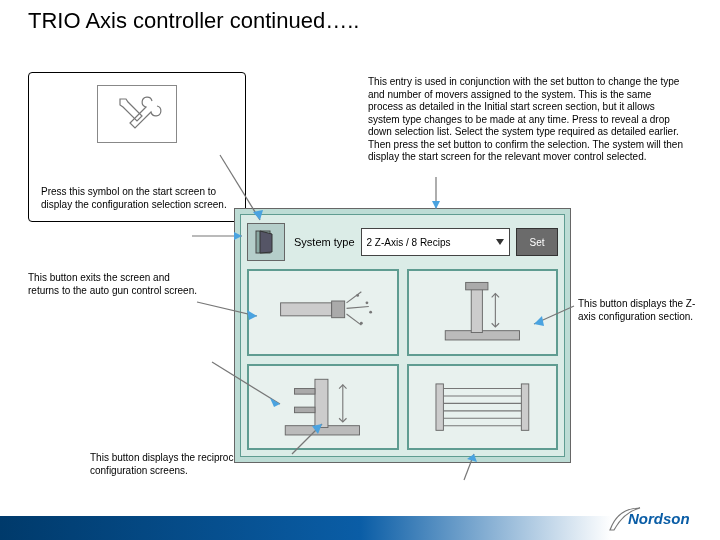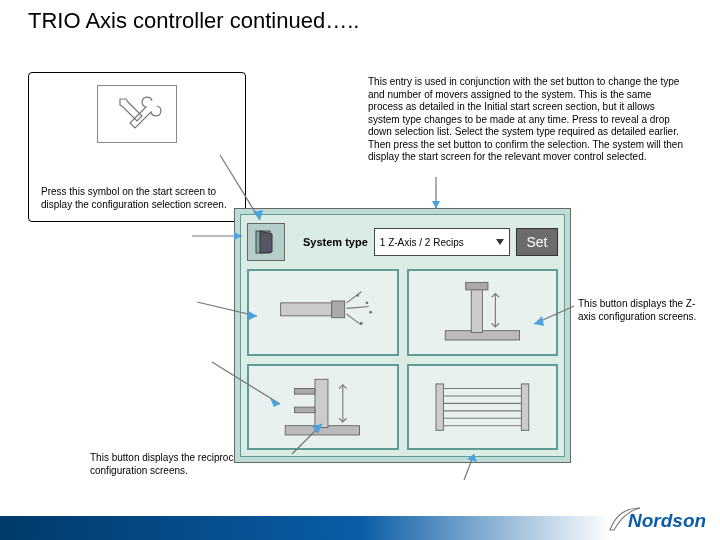--- a/index.html
+++ b/index.html
@@ -15,67 +15,68 @@
 .cap-exit{left:28px;top:272px;width:170px}
 .cap-z{left:578px;top:298px;width:125px}
 .cap-gun{left:40px;top:340px;width:180px}
 .cap-recip{left:90px;top:452px;width:200px}
 .cap-beam{left:400px;top:478px;width:170px}
 .panel{position:absolute;left:234px;top:208px;width:335px;height:253px;background:#bddcd5;border:1px solid #666}
 .panel-inner{position:absolute;left:5px;top:5px;right:5px;bottom:5px;background:#dbece7;border:1px solid #5f9c91}
 .top-bar{position:absolute;left:6px;top:6px;right:6px;height:42px;display:flex;align-items:center;gap:6px}
 .top-btn{width:36px;height:36px;border:1px solid #666;background:#b5ceca;display:flex;align-items:center;justify-content:center}
 .top-btn svg{width:24px;height:26px}
-.sys-label{font-size:11px;font-weight:bold;margin-left:12px}
+.sys-label{font-size:11px;font-weight:normal;margin-left:3px}
 .sys-field{flex:1;height:26px;border:1px solid #444;background:#fff;display:flex;align-items:center;padding:0 5px;font-size:10px}
 .caret{width:0;height:0;border-left:4px solid transparent;border-right:4px solid transparent;border-top:6px solid #333;margin-left:auto}
-.set-btn{width:40px;height:26px;border:1px solid #333;background:#6b6b6b;color:#fff;font-size:14px;display:flex;align-items:center;justify-content:center}
+.set-btn{width:40px;height:26px;border:1px solid #333;background:#6b6b6b;color:#fff;font-size:10px;display:flex;align-items:center;justify-content:center}
 .grid{position:absolute;left:6px;right:6px;top:54px;bottom:6px;display:grid;grid-template-columns:1fr 1fr;grid-template-rows:1fr 1fr;gap:8px}
 .cell{border:2px solid #5f9c91;background:#e8f1ee;position:relative;display:flex;align-items:center;justify-content:center;overflow:hidden}
 .cell svg{width:90%;height:90%}
 svg line,svg polyline,svg path{stroke:#777;stroke-width:1.2;fill:none}
 .arrow{position:absolute;pointer-events:none}
 .footer-bar{position:absolute;left:0;bottom:0;width:720px;height:24px;background:linear-gradient(90deg,#003a6b 0%,#0a5da6 50%,#ffffff 85%)}
 .logo{position:absolute;right:20px;bottom:6px;width:92px;height:30px}
 .logo-swoosh{position:absolute;left:0;top:2px;width:34px;height:26px}
-.logo-text{position:absolute;left:20px;top:6px;font-style:italic;font-weight:bold;color:#0a5da6;font-size:19px}
+.logo-text{position:absolute;left:20px;top:6px;font-style:italic;font-weight:bold;color:#0a5da6;font-size:15px}
 </style>
 </head>
 <body>
 <div class="slide">
 
 <div class="title">TRIO Axis controller continued…..</div>
 
 <div class="bubble symbol-bubble">
   <div class="tool-box">
     <svg viewBox="0 0 50 42">
       <path d="M8 6 l6 0 l2 3 l14 14 l-5 5 l-14 -14 l-3 -2 z" fill="#777" stroke="#444"></path>
       <path d="M40 8 a5 5 0 1 0 -6 6 l-16 16 l5 5 l16 -16 a5 5 0 1 0 6 -6" fill="#777" stroke="#444"></path>
     </svg>
   </div>
   <div style="position:absolute;left:12px;bottom:10px;right:12px">Press this symbol on the start screen to display the configuration selection screen.</div>
 </div>
 
 <div class="top-para">This entry is used in conjunction with the set button to change the type and number of movers assigned to the system. This is the same process as detailed in the Initial start screen section, but it allows system type changes to be made at any time. Press to reveal a drop down selection list. Select the system type required as detailed earlier. Then press the set button to confirm the selection. The system will then display the start screen for the relevant mover control selected.</div>
 
-<div class="cap cap-z">This button displays the Z-axis configuration screens.</div>
+<div class="cap cap-exit">This button exits the screen and returns to the auto gun control screen.</div>
+<div class="cap cap-z">This button displays the Z-axis configuration section.</div>
 <div class="cap cap-recip">This button displays the reciprocator configuration screens.</div>
 
 <div class="panel">
   <div class="panel-inner">
     <div class="top-bar">
       <div class="top-btn">
         <svg viewBox="0 0 24 26">
           <rect x="2" y="2" width="14" height="22" fill="#8aa8a2" stroke="#444"></rect>
           <polygon points="6,2 18,5 18,23 6,24" fill="#556" stroke="#333"></polygon>
         </svg>
       </div>
       <div class="sys-label">System type</div>
       <div class="sys-field">
-        <span>1 Z-Axis / 2 Recips</span>
+        <span>2 Z-Axis / 8 Recips</span>
         <span class="caret"></span>
       </div>
       <div class="set-btn">Set</div>
     </div>
     <div class="grid">
       <div class="cell">
         <svg viewBox="0 0 140 80">
           <rect x="25" y="30" width="55" height="14" fill="#ccc" stroke="#666"></rect>
           <rect x="80" y="28" width="14" height="18" fill="#aaa" stroke="#666"></rect>
           <polyline points="96,30 112,18"></polyline>

